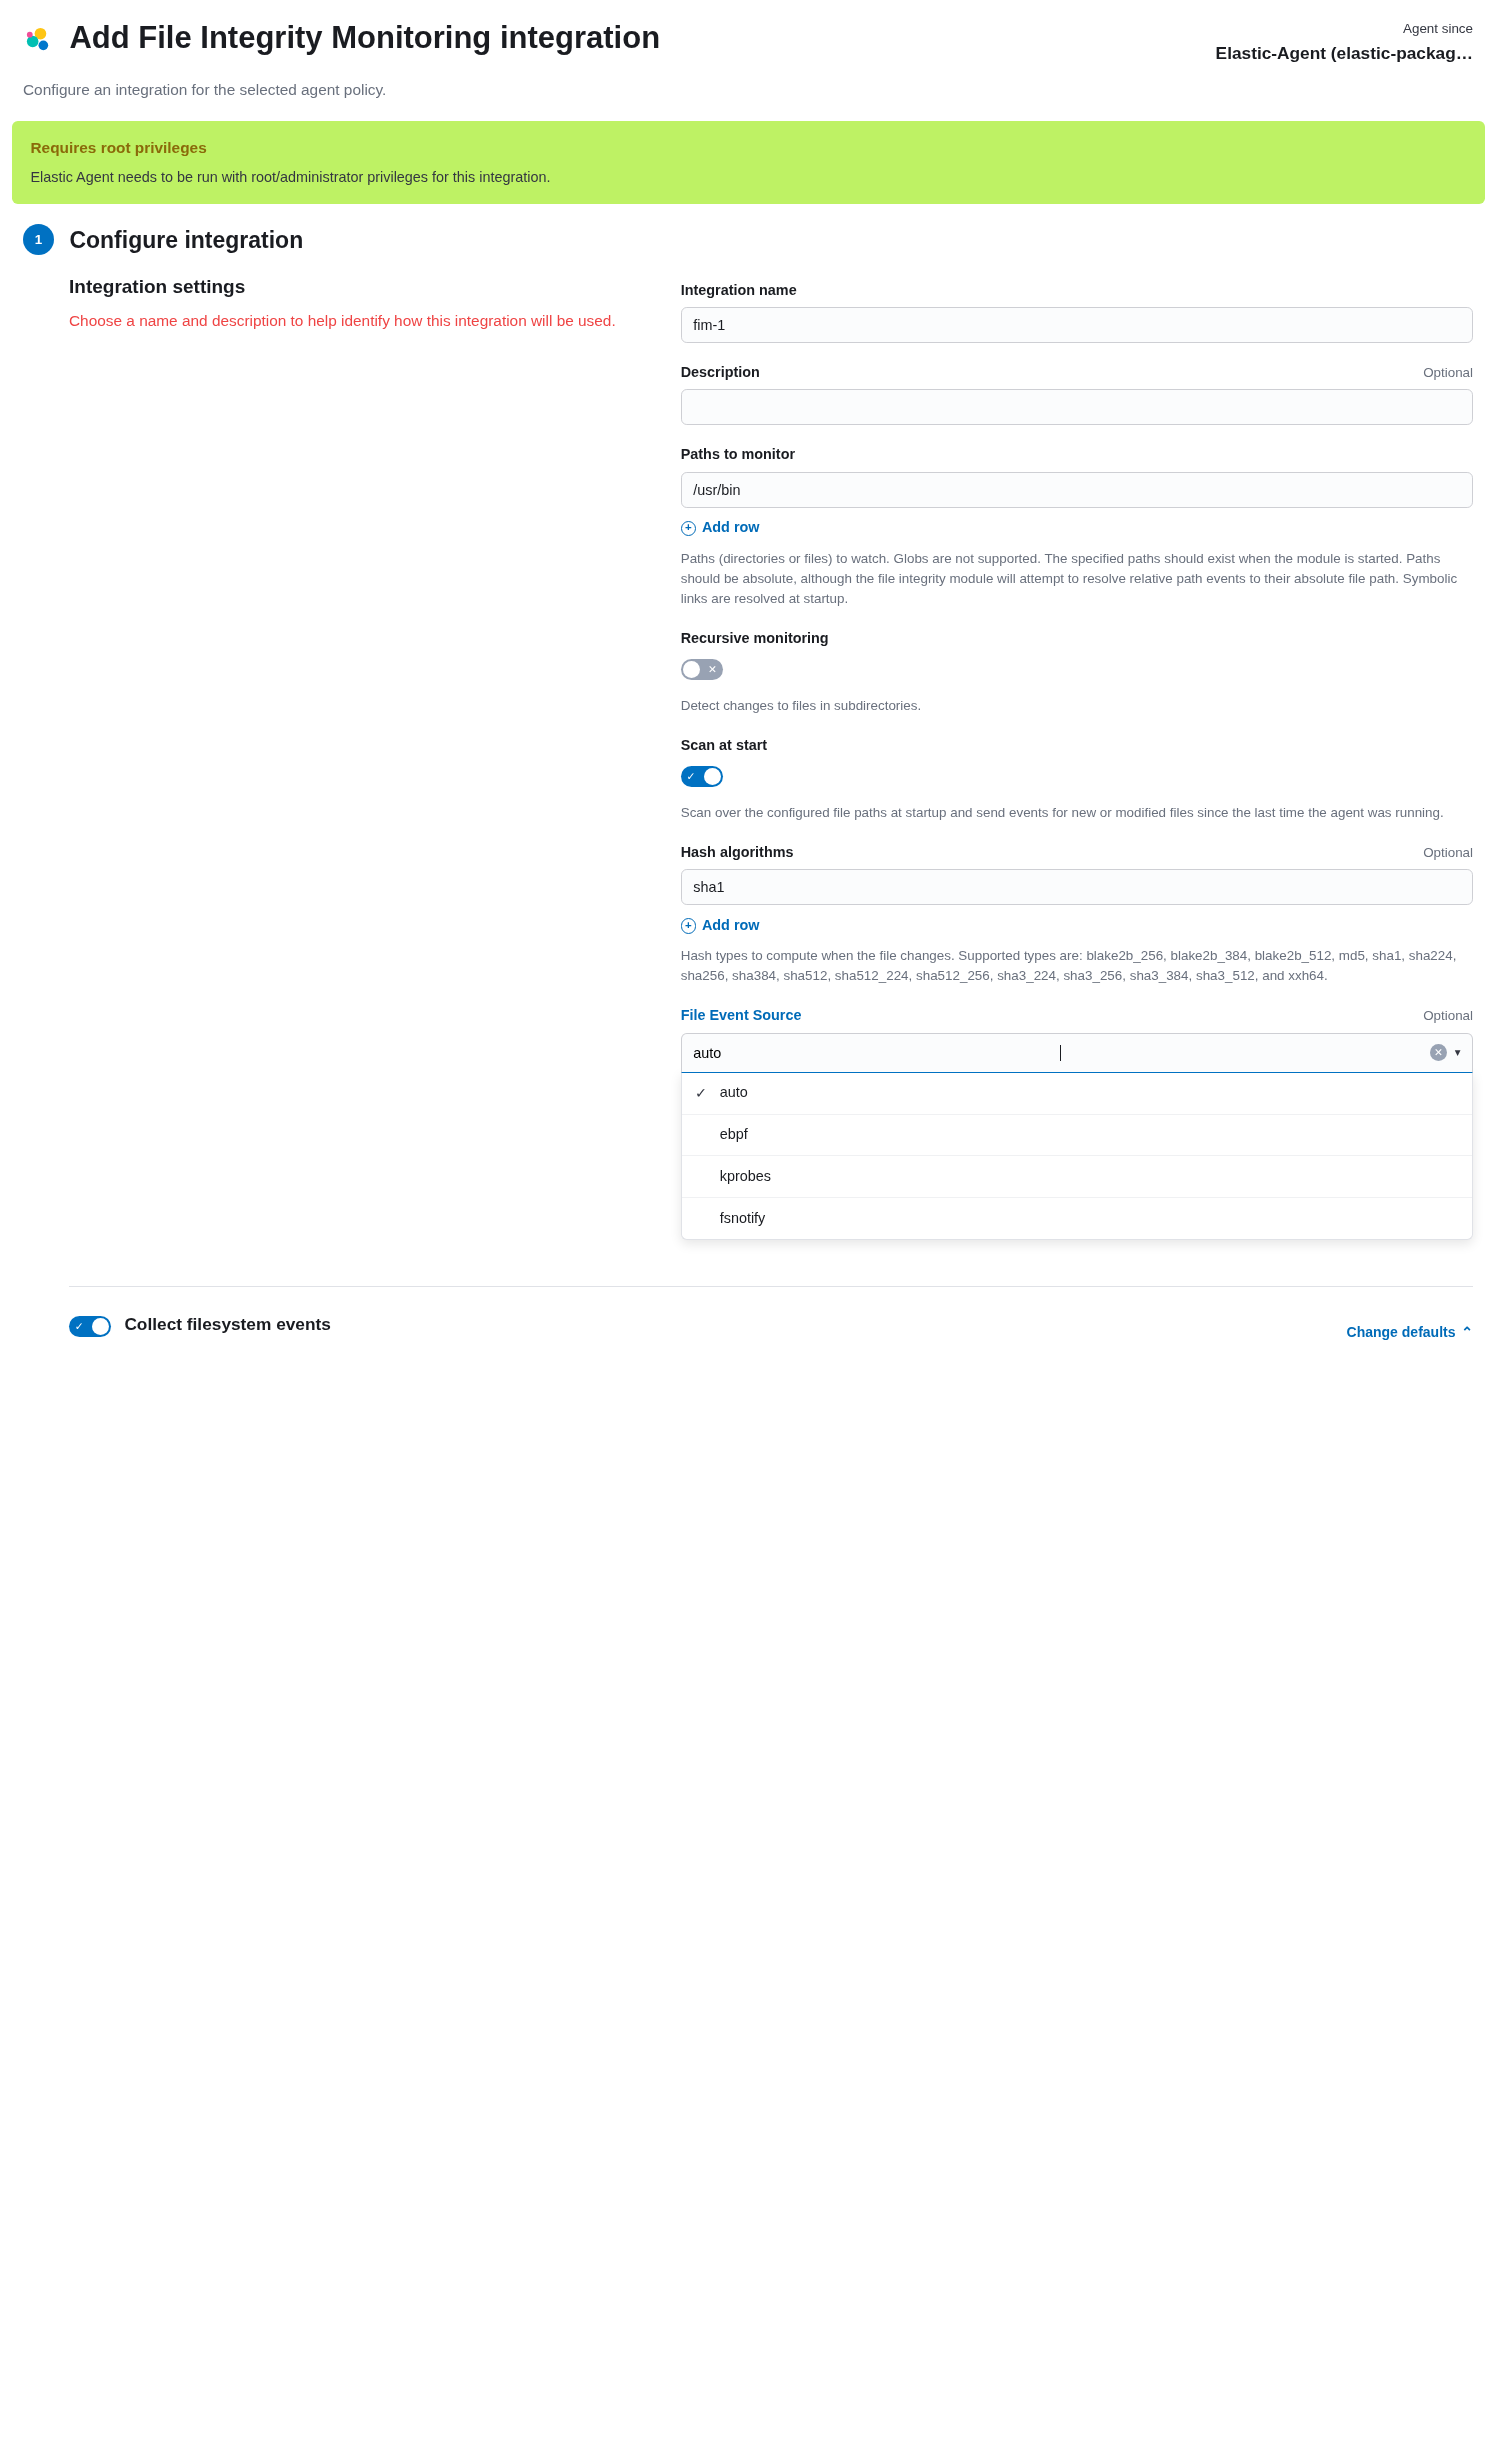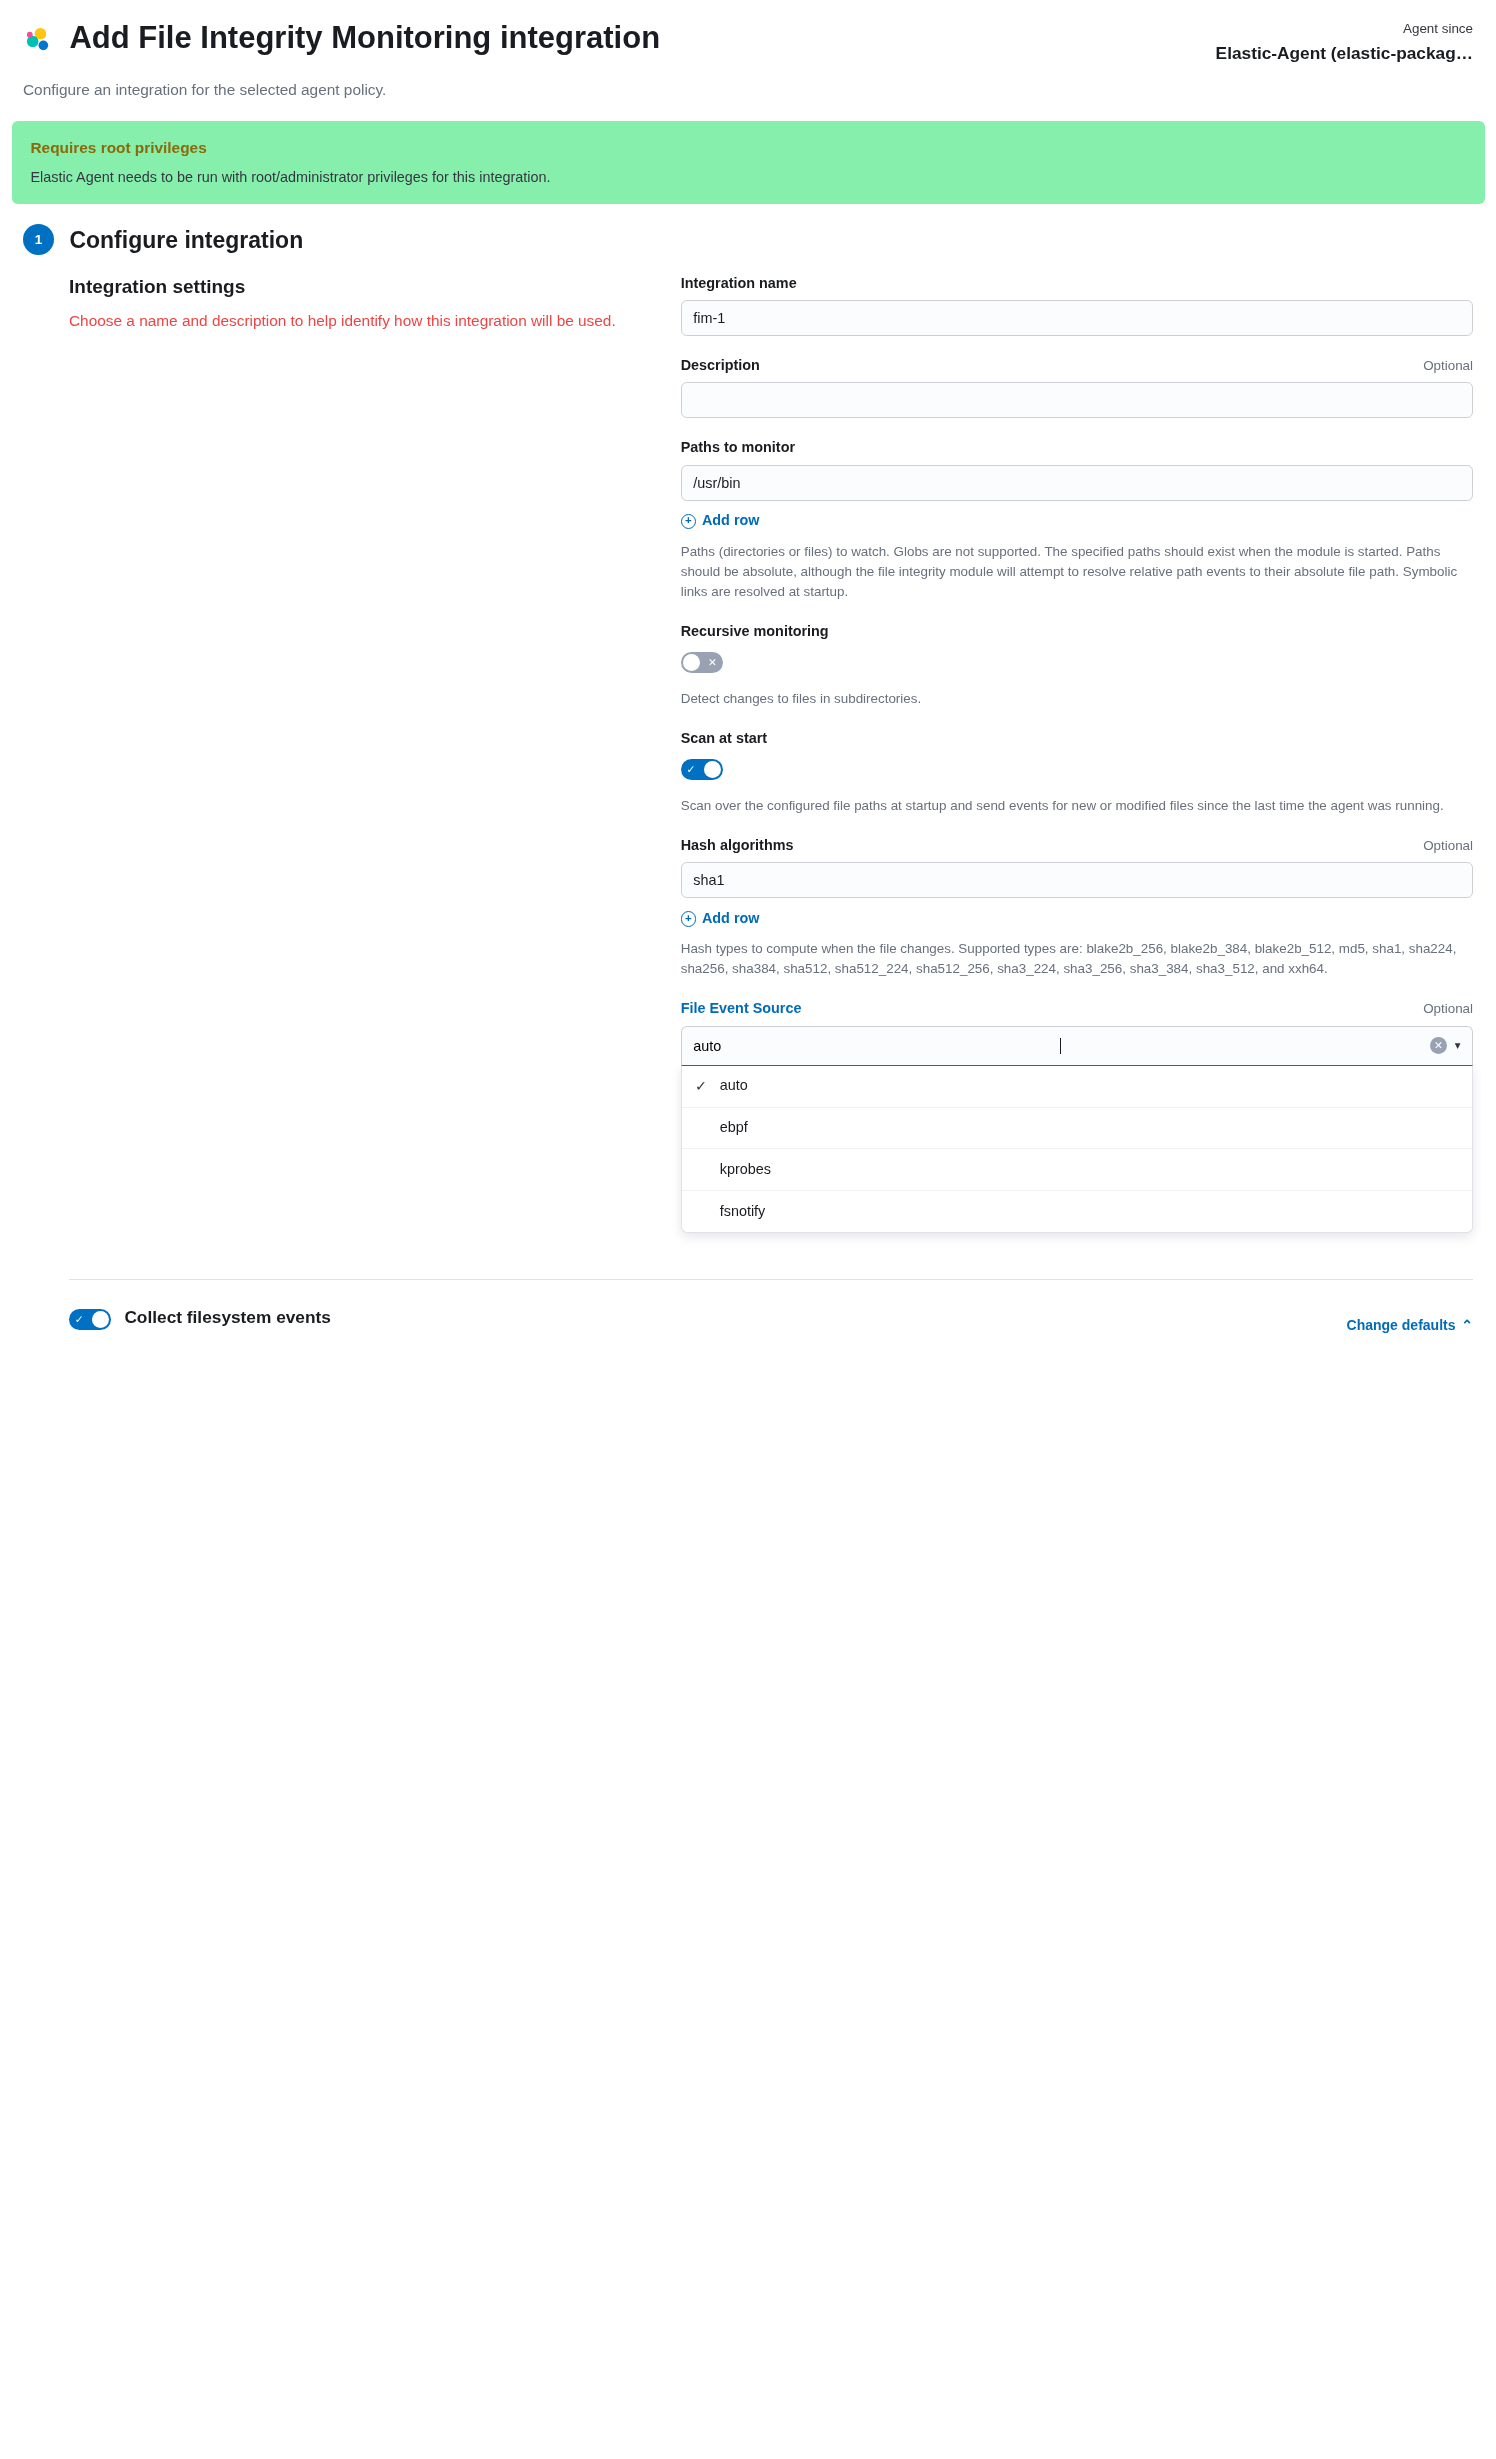--- a/index.html
+++ b/index.html
@@ -41,21 +41,21 @@
   overflow: hidden;
   text-overflow: ellipsis;
 }
 .subtitle {
   padding: 0 23px 19px;
   color: #69707d;
   font-size: 15.4px;
 }
 .callout {
   margin: 0 11.5px 19px;
-  background: #86efac;
+  background: #bef264;
   border-radius: 5.8px;
   padding: 15.4px 19px;
 }
 .callout-title {
   color: #8a6a0a;
   font-weight: 700;
   font-size: 15.4px;
   margin-bottom: 7.7px;
 }
 .callout-body {
@@ -100,21 +100,21 @@
 }
 .section-title {
   font-size: 19px;
   font-weight: 700;
   margin-bottom: 7.7px;
 }
 .section-desc {
   color: #ef4444;
   font-size: 15.4px;
 }
-.field { margin-bottom: 19px; }
+.field { margin-bottom: 19px; margin-top: 7px; }
 .field-label-row {
   display: flex;
   justify-content: space-between;
   align-items: baseline;
   margin-bottom: 5.8px;
 }
 .field-label {
   font-weight: 600;
   font-size: 14.4px;
   color: #1a1c21;

